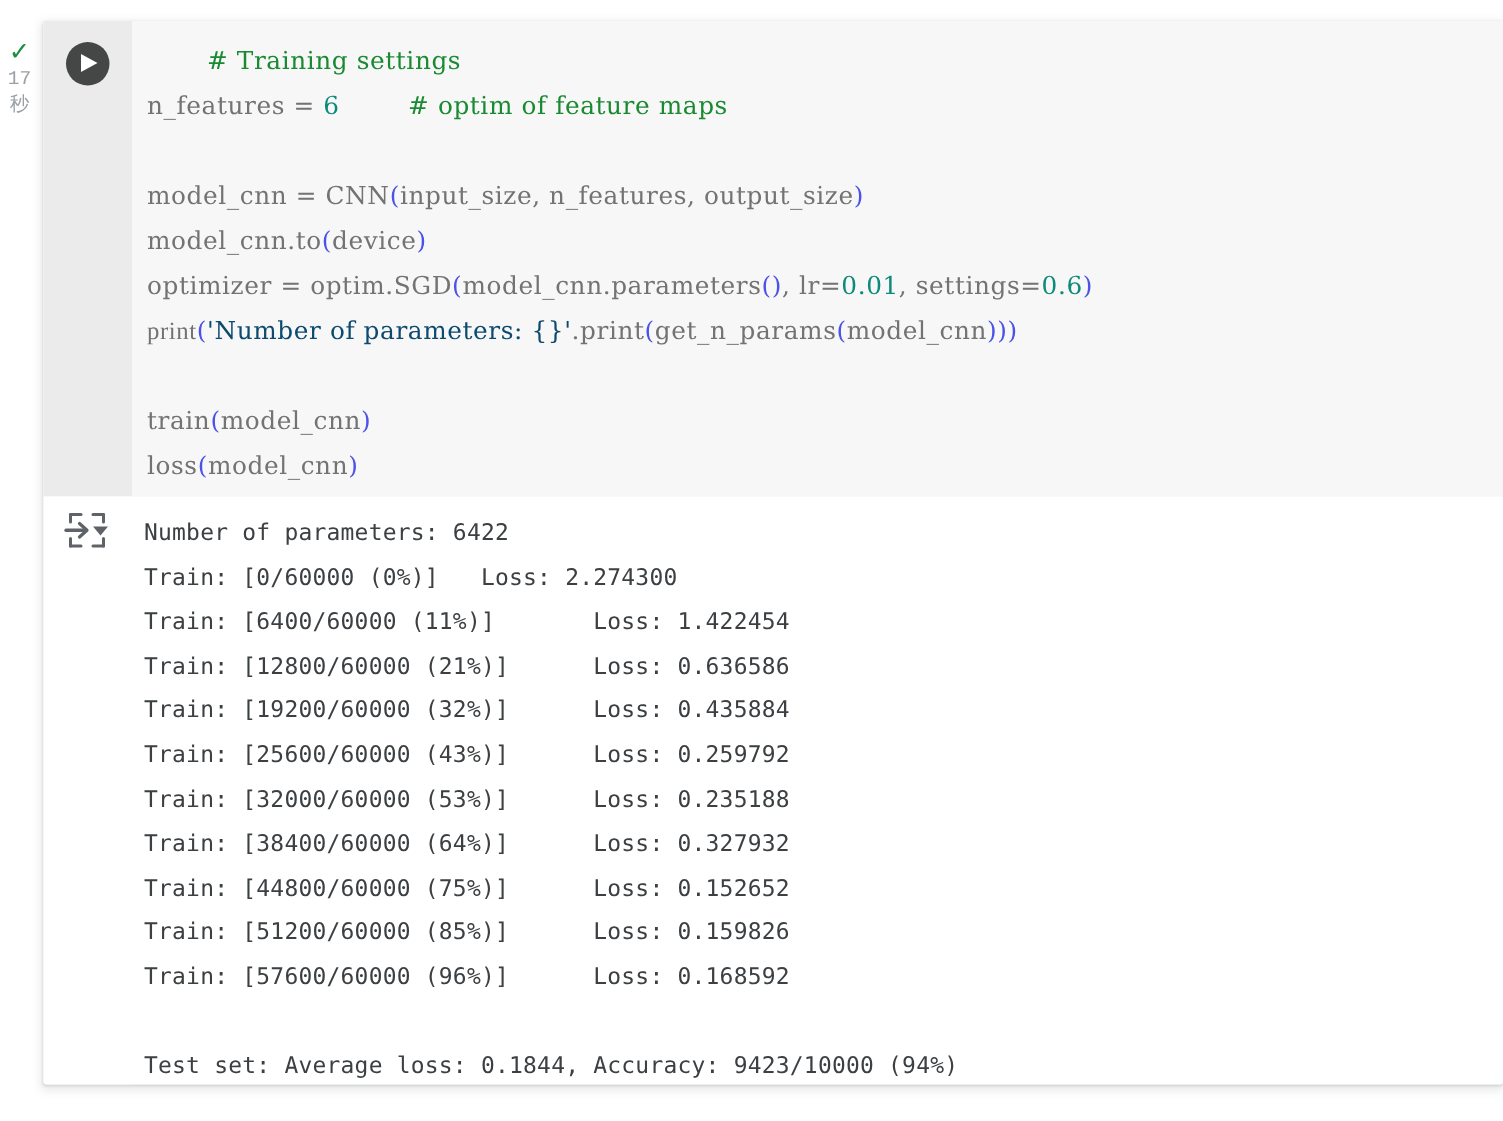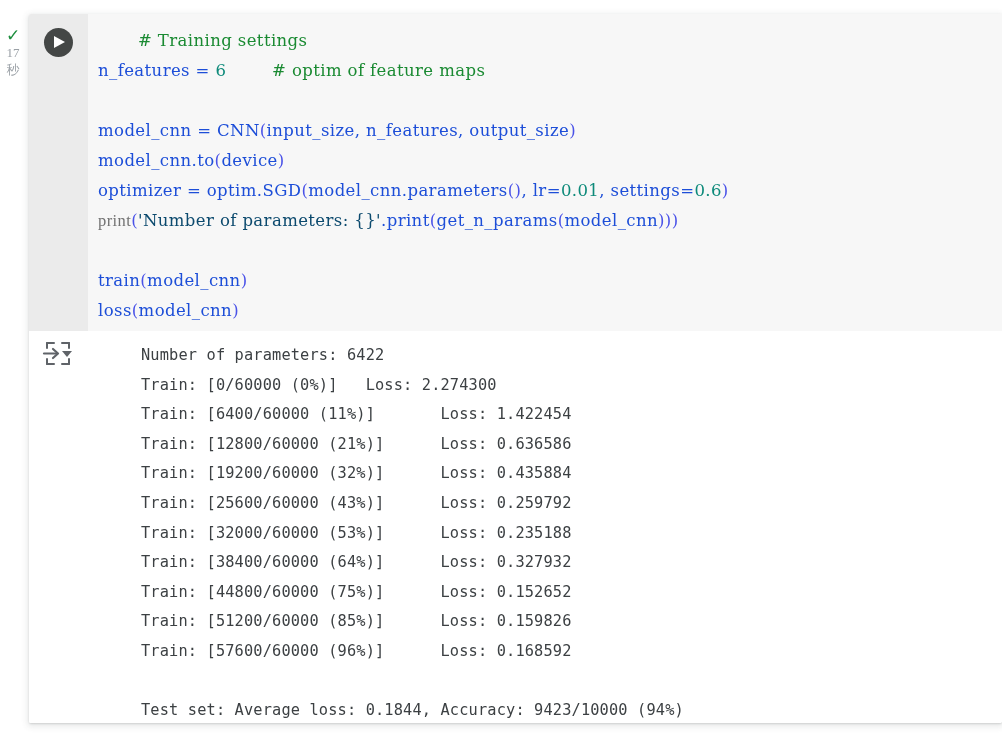--- a/index.html
+++ b/index.html
@@ -36,21 +36,21 @@
     height: 16px;
     color: #1e8e3e;
     font-size: 17px;
     font-family: "DejaVu Sans", sans-serif;
   }
   .status-time {
     display: block;
     color: #9aa0a6;
     font-size: 13px;
     line-height: 17px;
-    font-family: Liberation Serif, serif;
+    font-family: Liberation Mono, monospace;
   }
   .status-unit {
     display: block;
     color: #9aa0a6;
     font-size: 13px;
     line-height: 17px;
     font-family: "DejaVu Sans", sans-serif;
   }
 
   
@@ -114,28 +114,27 @@
     color: #202124;
     white-space: pre;
   }
 
   
   .tok-com  { color: #1a8a32; margin-left: 40px; }
   .tok-num  { color: #0d8a7a; }
   .tok-par  { color: #4a52e8; }
   .tok-str  { color: #0c4a6e; }
   .tok-fn   { color: #737373; font-family: Liberation Serif, serif; }
-  .tok-pl   { color: #1d4ed8; }
+  .tok-pl   { color: #737373; }
 
   
   .output-row {
     display: flex;
     background: #ffffff;
     height: 392px;
-    gap: 45px;
   }
   .out-gutter {
     width: 59px;
     min-width: 59px;
     background: #ffffff;
     position: relative;
   }
   .out-icon {
     position: absolute;
     left: 13px;

